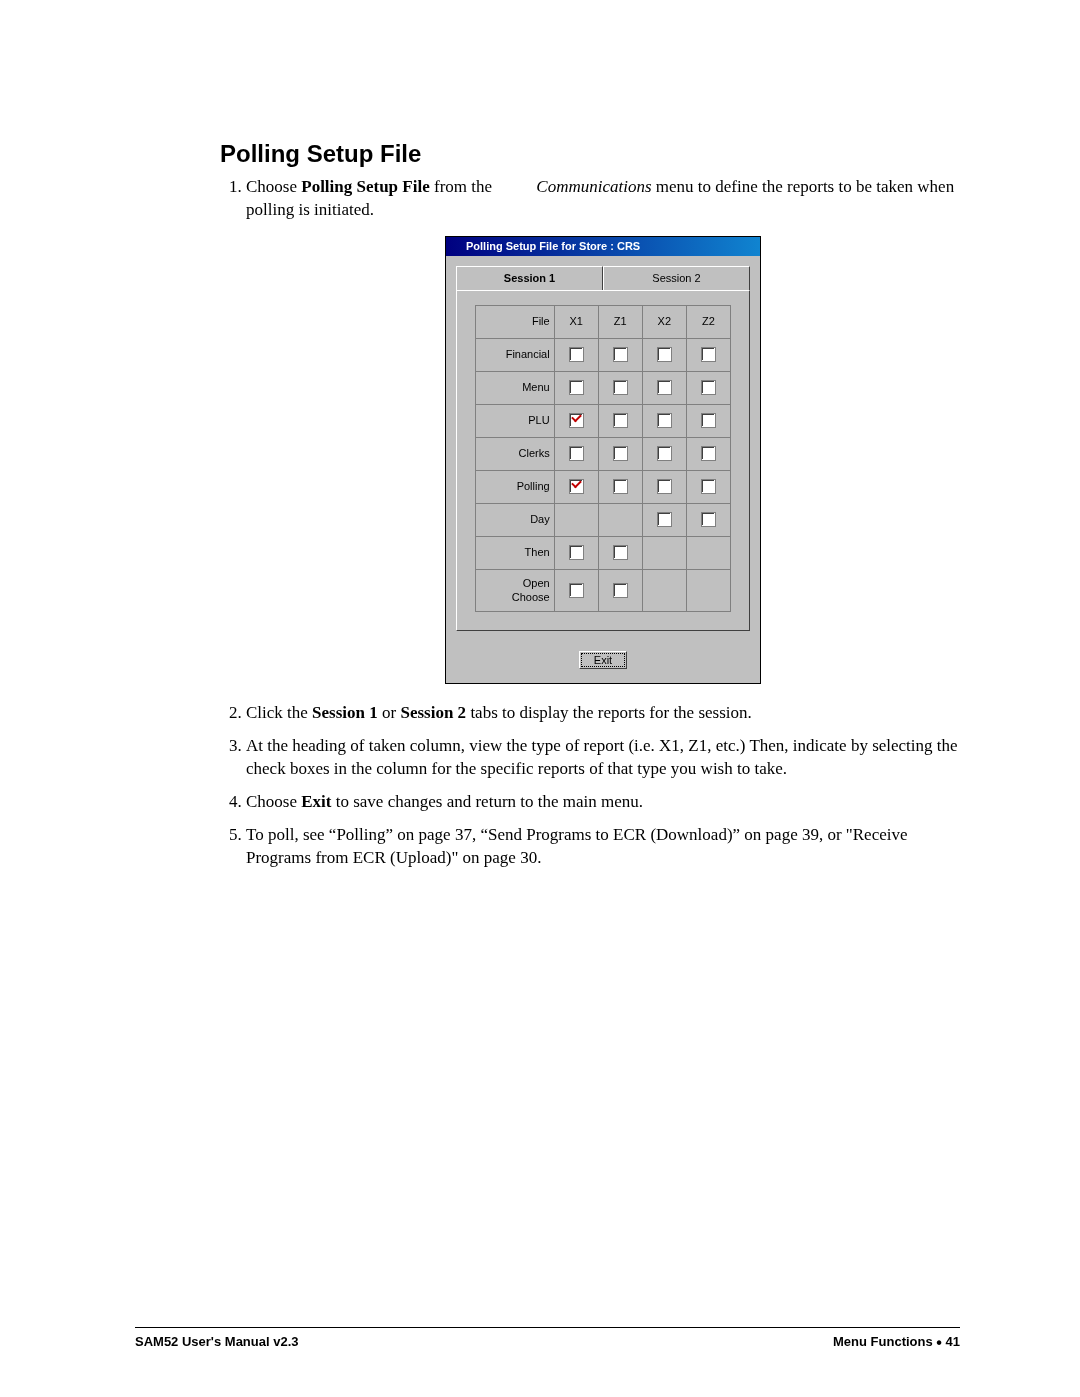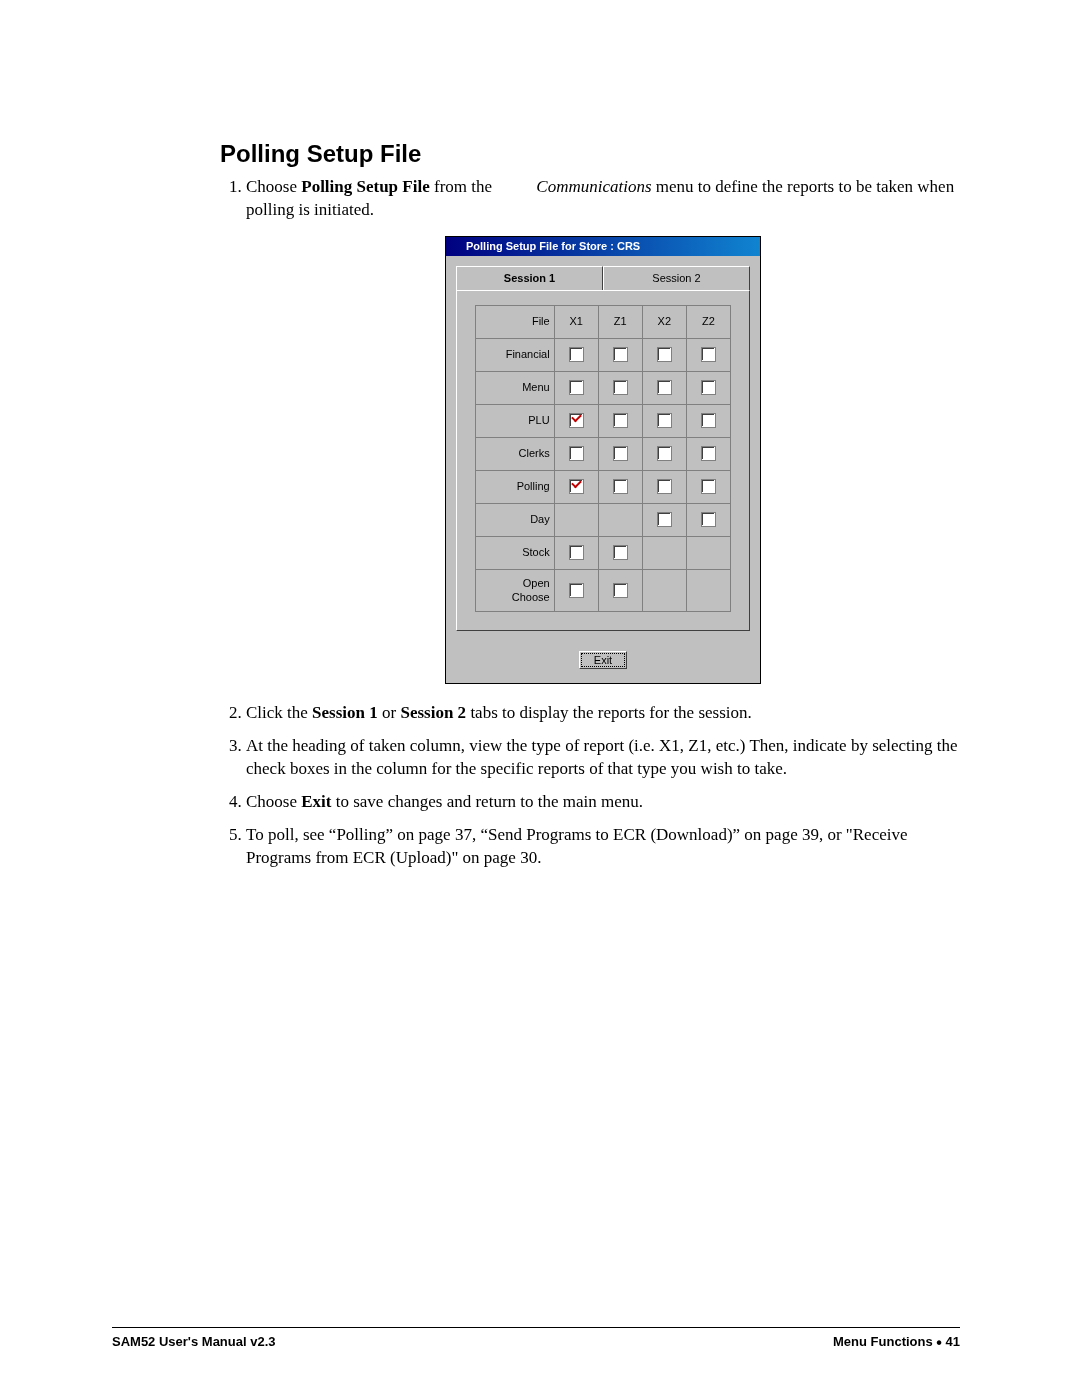--- a/index.html
+++ b/index.html
@@ -151,21 +151,21 @@
     border-left: 1px solid #fff;
     border-right: 1px solid #404040;
     border-bottom: 1px solid #404040;
     outline: 1px dotted #000;
     outline-offset: -3px;
   }
 
   
   .footer {
     position: absolute;
-    left: 112px;
+    left: 135px;
     right: 120px;
     bottom: 48px;
     border-top: 1px solid #000;
     padding-top: 6px;
     font-family: Arial, Helvetica, sans-serif;
     font-size: 13px;
     font-weight: bold;
     display: flex;
     justify-content: space-between;
   }
@@ -241,21 +241,21 @@
                       <td class="cb-col"><span class="cb"></span></td>
                     </tr>
                     <tr>
                       <td class="file-col">Day</td>
                       <td class="cb-col"></td>
                       <td class="cb-col"></td>
                       <td class="cb-col"><span class="cb"></span></td>
                       <td class="cb-col"><span class="cb"></span></td>
                     </tr>
                     <tr>
-                      <td class="file-col">Stock</td>
+                      <td class="file-col">Then</td>
                       <td class="cb-col"><span class="cb"></span></td>
                       <td class="cb-col"><span class="cb"></span></td>
                       <td class="cb-col"></td>
                       <td class="cb-col"></td>
                     </tr>
                     <tr>
                       <td class="file-col">Open Choose</td>
                       <td class="cb-col"><span class="cb"></span></td>
                       <td class="cb-col"><span class="cb"></span></td>
                       <td class="cb-col"></td>

